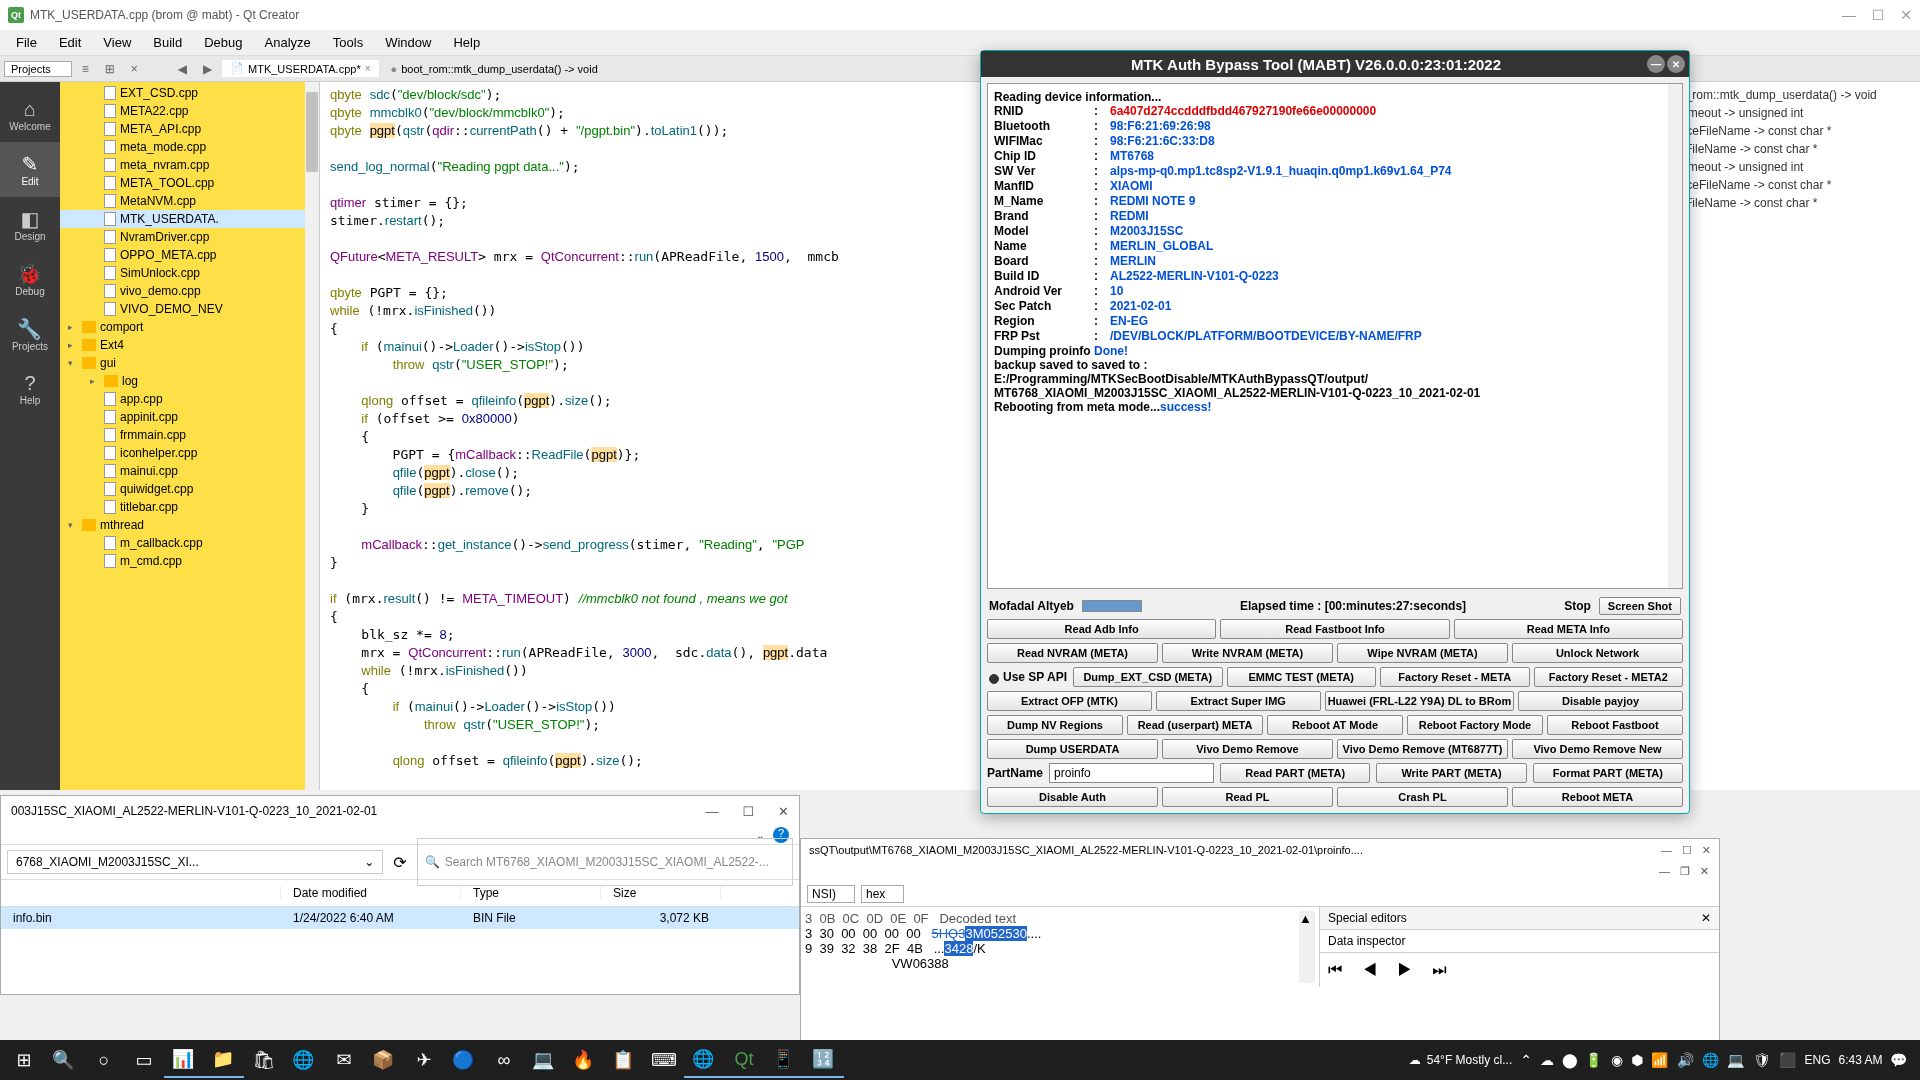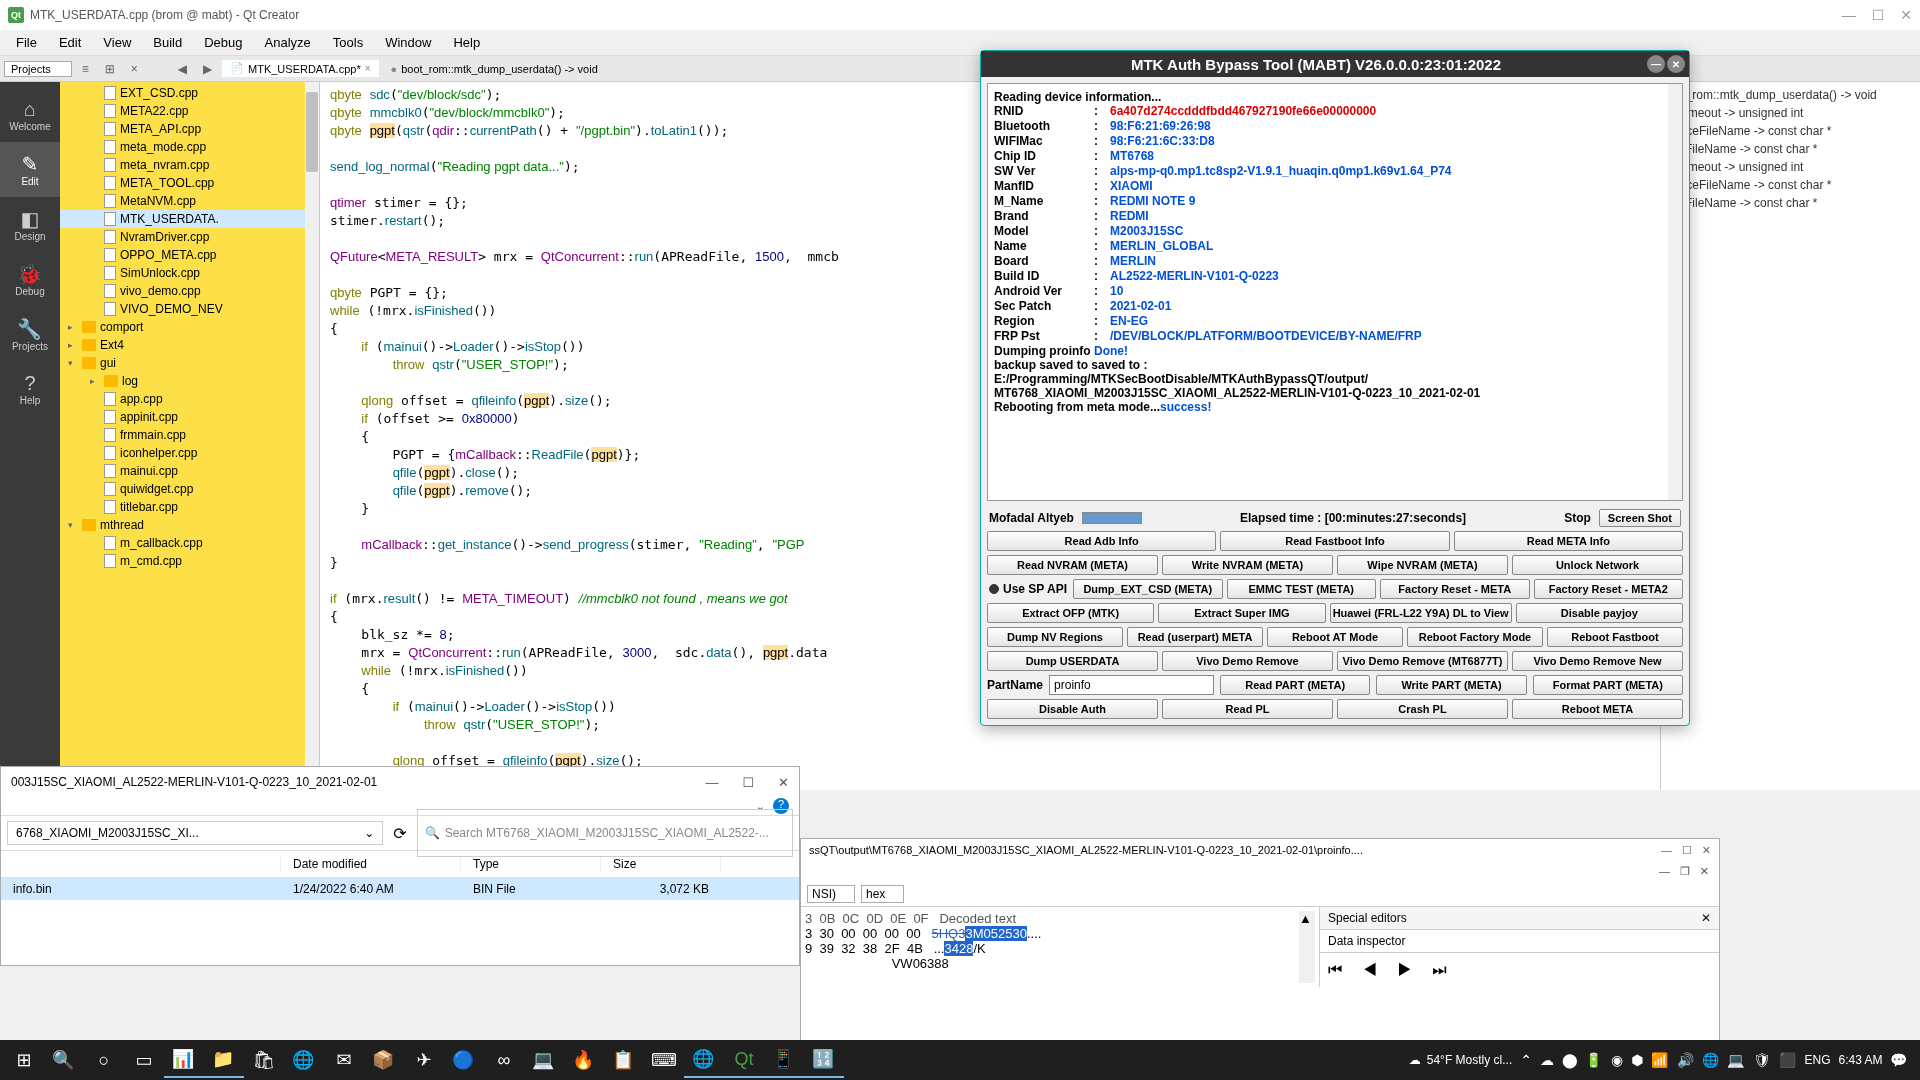--- a/index.html
+++ b/index.html
@@ -42,47 +42,47 @@
 .str { color: #008000; }
 .fn { color: #00677c; }
 .type { color: #800080; }
 .num { color: #000080; }
 .com { color: #008000; font-style: italic; }
 
 .qt-panel-right { width: 260px; background: #fff; border-left: 1px solid #ccc; font-size: 12px; padding: 4px; }
 .sym-item { padding: 2px 4px; color: #333; white-space: nowrap; overflow: hidden; }
 
 
-.mabt { position: absolute; top: 50px; left: 980px; width: 710px; height: 676px; background: #f0f0f0; border: 1px solid #0aa; border-radius: 4px; box-shadow: 0 4px 16px rgba(0,0,0,0.3); display: flex; flex-direction: column; z-index: 10; }
+.mabt { position: absolute; top: 50px; left: 980px; width: 710px; height: 764px; background: #f0f0f0; border: 1px solid #0aa; border-radius: 4px; box-shadow: 0 4px 16px rgba(0,0,0,0.3); display: flex; flex-direction: column; z-index: 10; }
 .mabt-title { background: #333; color: #fff; font-weight: bold; text-align: center; padding: 4px; font-size: 15px; display: flex; align-items: center; }
 .mabt-title-text { flex: 1; }
 .mabt-title-btns { display: flex; gap: 2px; }
 .mabt-title-btn { width: 18px; height: 18px; background: #888; border-radius: 50%; font-size: 10px; color: #fff; display: flex; align-items: center; justify-content: center; }
 .mabt-log { flex: 1; background: #fff; margin: 6px; border: 1px solid #999; padding: 6px; font-size: 12px; overflow-y: auto; position: relative; }
 .log-line { display: flex; margin-bottom: 1px; }
 .log-key { width: 100px; color: #000; font-weight: bold; }
 .log-sep { width: 16px; font-weight: bold; }
 .log-val { color: #0050d8; font-weight: bold; }
 .log-val.red { color: #d00; }
 .log-text { font-weight: bold; }
 .log-text .success { color: #0050d8; }
 .log-scroll { position: absolute; right: 0; top: 0; bottom: 0; width: 14px; background: #f0f0f0; }
 
 .mabt-status { display: flex; align-items: center; padding: 2px 8px; font-size: 12px; gap: 8px; }
 .mabt-status .progress { flex: 0 0 60px; height: 12px; background: #69c; border: 1px solid #888; }
 .mabt-status-mid { flex: 1; text-align: center; font-weight: bold; }
 .mabt-btn-row { display: flex; gap: 4px; padding: 2px 6px; }
 .mabt-btn { flex: 1; background: linear-gradient(#fdfdfd,#e5e5e5); border: 1px solid #888; border-radius: 2px; font-size: 11px; padding: 3px 2px; text-align: center; cursor: pointer; font-weight: bold; white-space: nowrap; }
-.mabt-radio { font-size: 12px; font-weight: bold; display: flex; align-items: center; gap: 4px; padding: 3px 2px; white-space: nowrap; }
+.mabt-radio { font-size: 12px; font-weight: bold; display: flex; align-items: flex-end; gap: 4px; padding: 3px 2px; white-space: nowrap; }
 .mabt-input-row { display: flex; align-items: center; gap: 6px; padding: 2px 6px; font-size: 12px; }
 .mabt-input-row .lbl { font-weight: bold; }
 .mabt-input-row input { flex: 0 0 110px; padding: 2px 4px; border: 1px solid #888; font-size: 12px; }
 
 
-.explorer { position: absolute; top: 766px; left: 0; width: 800px; height: 200px; background: #fff; border: 1px solid #aaa; z-index: 5; }
+.explorer { position: absolute; top: 795px; left: 0; width: 800px; height: 200px; background: #fff; border: 1px solid #aaa; z-index: 5; }
 .exp-title { height: 30px; display: flex; align-items: center; padding: 0 10px; font-size: 12px; }
 .exp-title-controls { margin-left: auto; display: flex; gap: 24px; color: #555; font-size: 13px; }
 .exp-toolbar { height: 36px; border-top: 1px solid #ddd; border-bottom: 1px solid #ddd; display: flex; align-items: center; padding: 0 6px; gap: 4px; }
 .exp-path { flex: 1; border: 1px solid #ccc; padding: 4px 8px; font-size: 12px; display: flex; align-items: center; gap: 6px; }
 .exp-search { flex: 1; border: 1px solid #ccc; padding: 16px 8px; font-size: 12px; color: #888; }
 .exp-headers { display: flex; font-size: 12px; border-bottom: 1px solid #ddd; padding: 6px 0; }
 .exp-col { padding: 0 12px; border-right: 1px solid #eee; }
 .exp-row { display: flex; font-size: 12px; padding: 4px 0; background: #cde8ff; }
 
 
@@ -476,21 +476,21 @@
         <span>Use SP API</span>
       </div>
     <div class="mabt-btn">Dump_EXT_CSD (META)</div>
     <div class="mabt-btn">EMMC TEST (META)</div>
     <div class="mabt-btn">Factory Reset - META</div>
     <div class="mabt-btn">Factory Reset - META2</div>
   </div>
   <div class="mabt-btn-row">
     <div class="mabt-btn">Extract OFP (MTK)</div>
     <div class="mabt-btn">Extract Super IMG</div>
-    <div class="mabt-btn">Huawei (FRL-L22 Y9A) DL to View</div>
+    <div class="mabt-btn">Huawei (FRL-L22 Y9A) DL to BRom</div>
     <div class="mabt-btn">Disable payjoy</div>
   </div>
   <div class="mabt-btn-row">
     <div class="mabt-btn">Dump NV Regions</div>
     <div class="mabt-btn">Read (userpart) META</div>
     <div class="mabt-btn">Reboot AT Mode</div>
     <div class="mabt-btn">Reboot Factory Mode</div>
     <div class="mabt-btn">Reboot Fastboot</div>
   </div>
   <div class="mabt-btn-row">

